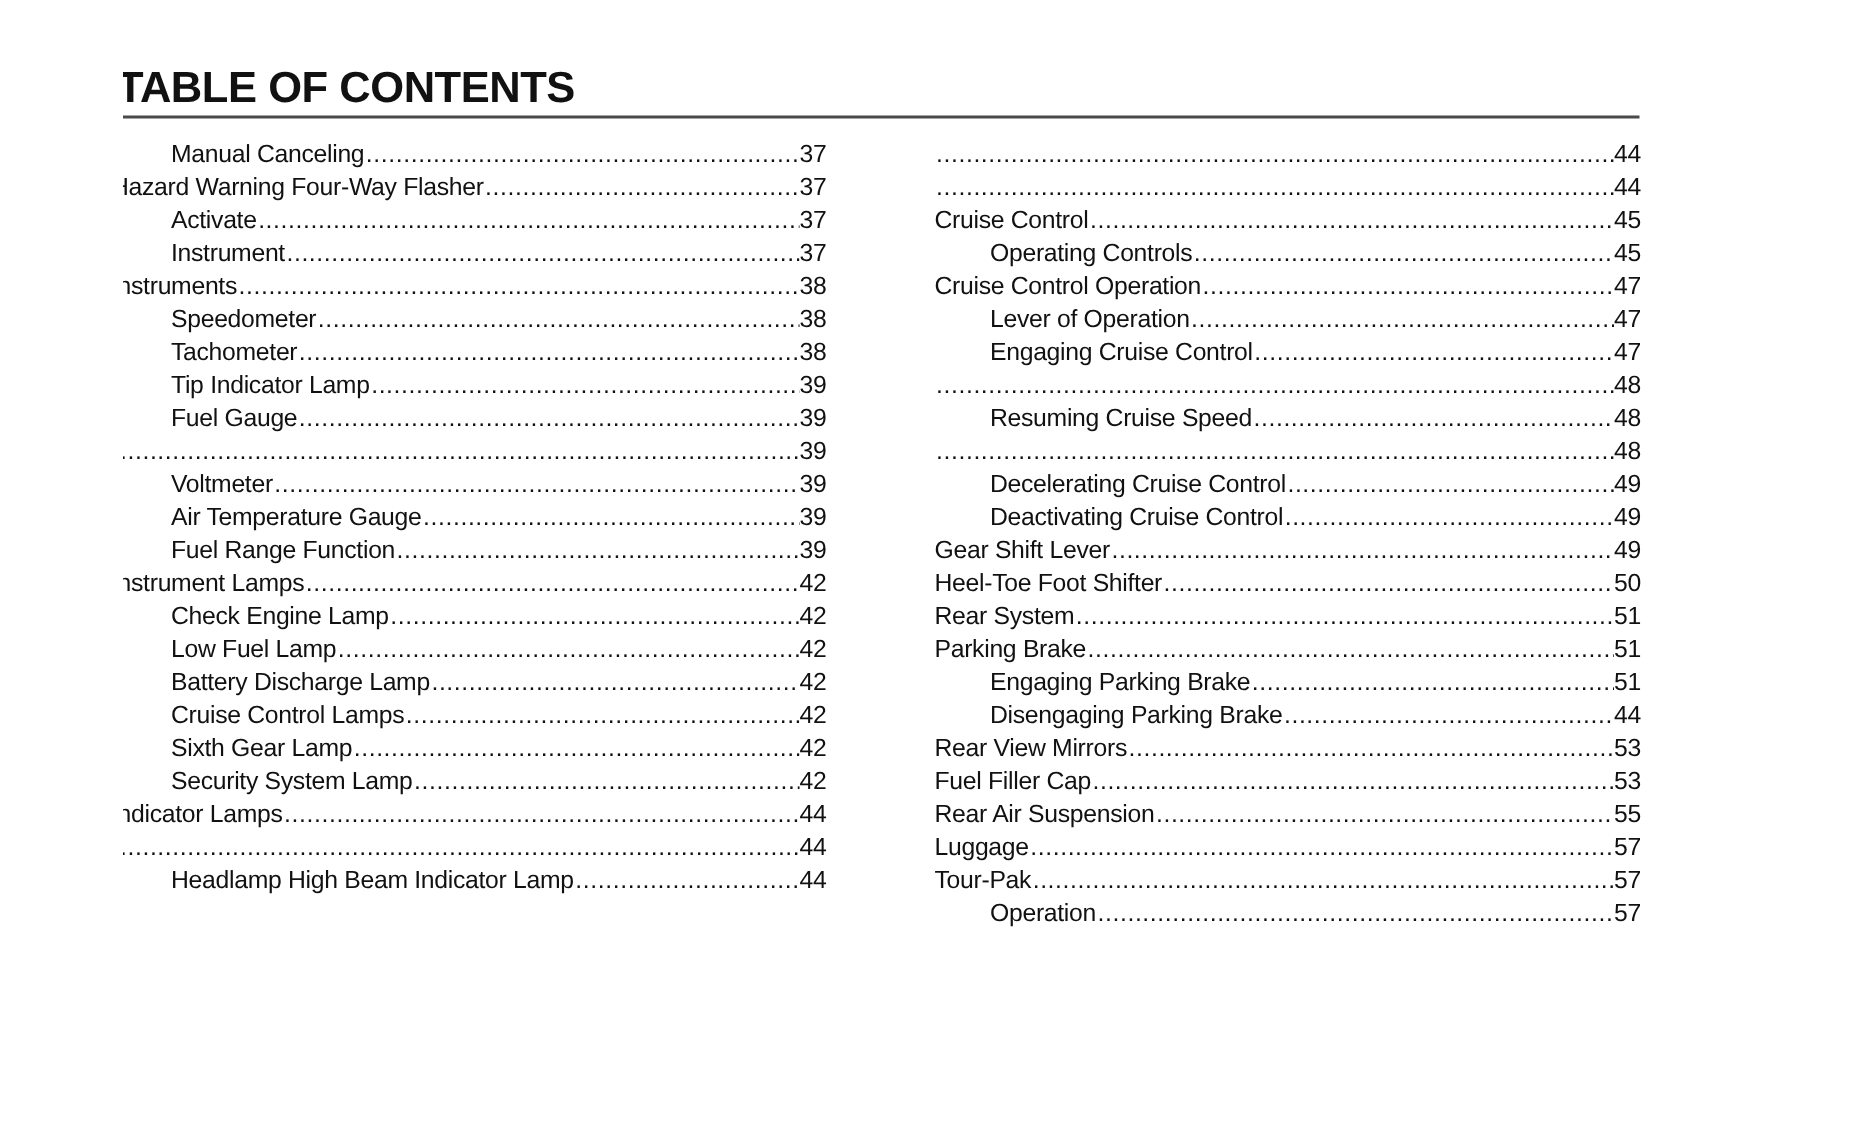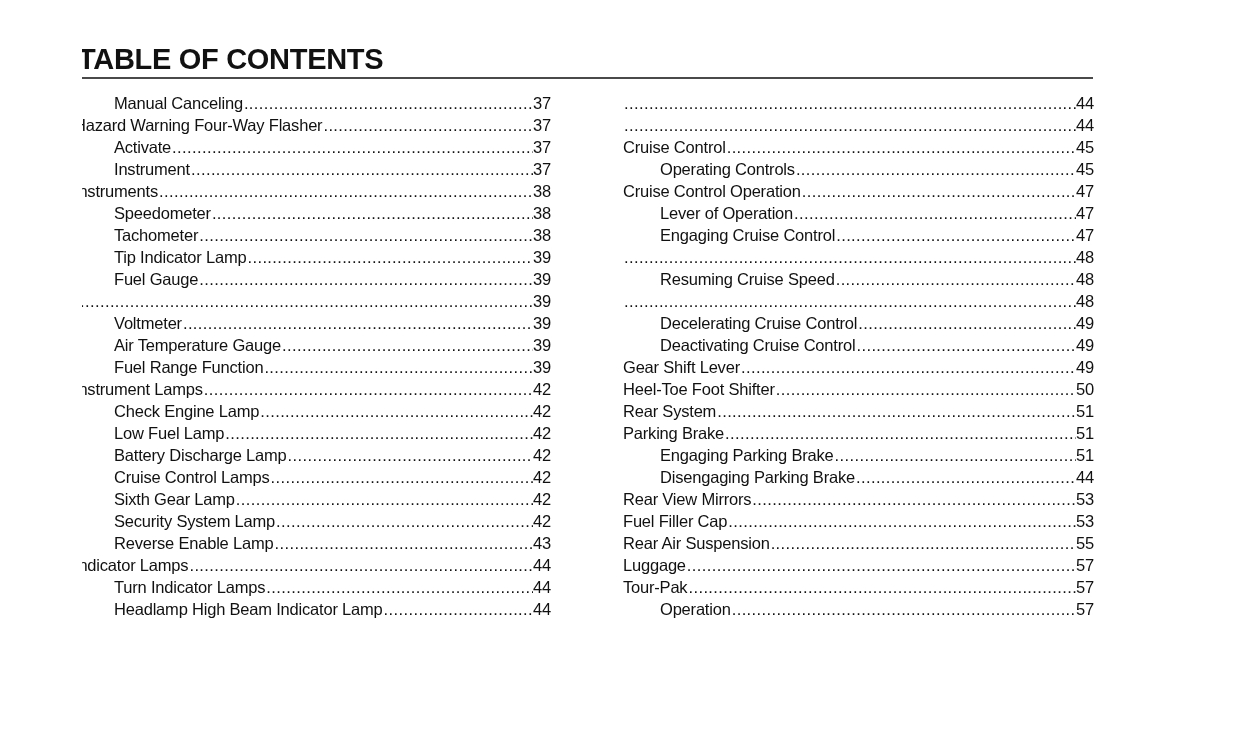--- a/index.html
+++ b/index.html
@@ -183,32 +183,26 @@
         <div class="entry sub">
           <span class="label">Sixth Gear Lamp</span>
           <span class="leader"></span>
           <span class="page-num">42</span>
         </div>
         <div class="entry sub">
           <span class="label">Security  System  Lamp</span>
           <span class="leader"></span>
           <span class="page-num">42</span>
         </div>
-        <div class="entry sub">
-          <span class="label">Reverse Enable Lamp</span>
-          <span class="leader"></span>
-          <span class="page-num">43</span>
-        </div>
         <div class="entry">
           <span class="label">Indicator  Lamps</span>
           <span class="leader"></span>
           <span class="page-num">44</span>
         </div>
         <div class="entry sub">
-          <span class="label">Turn  Indicator Lamps</span>
           <span class="leader"></span>
           <span class="page-num">44</span>
         </div>
         <div class="entry sub">
           <span class="label">Headlamp High Beam Indicator Lamp</span>
           <span class="leader"></span>
           <span class="page-num">44</span>
         </div>
       </div>
     <div class="col col-right" id="col-right">

